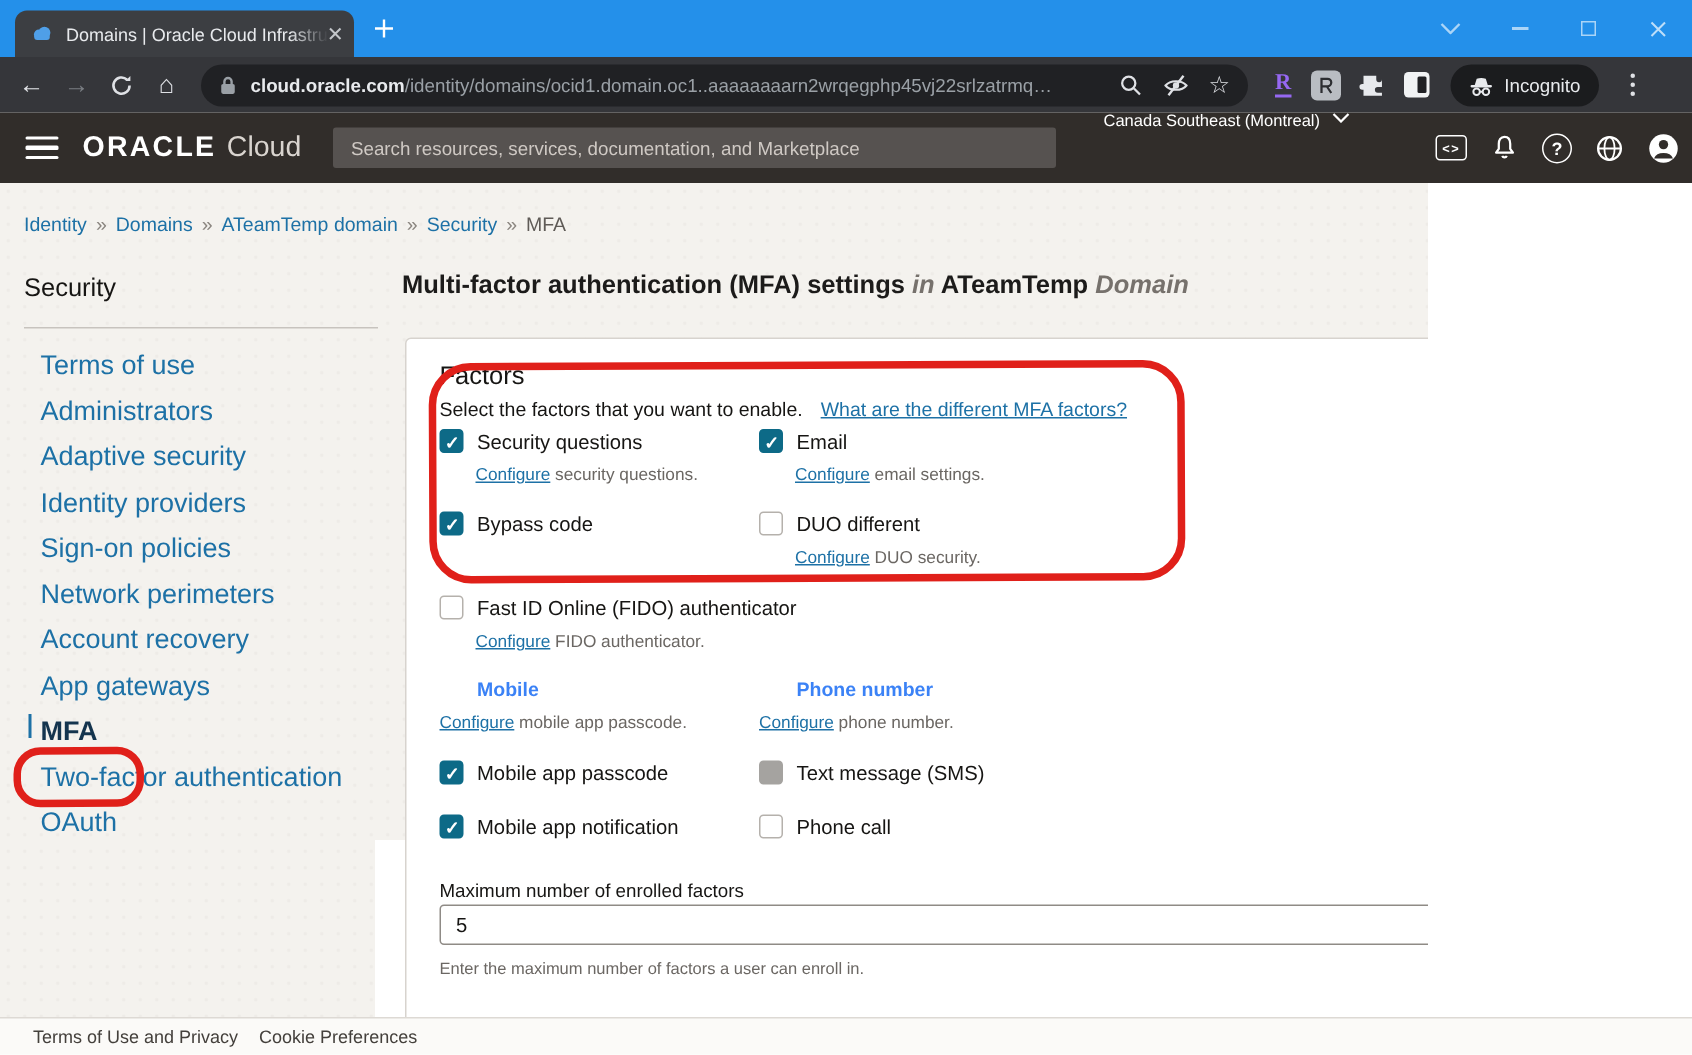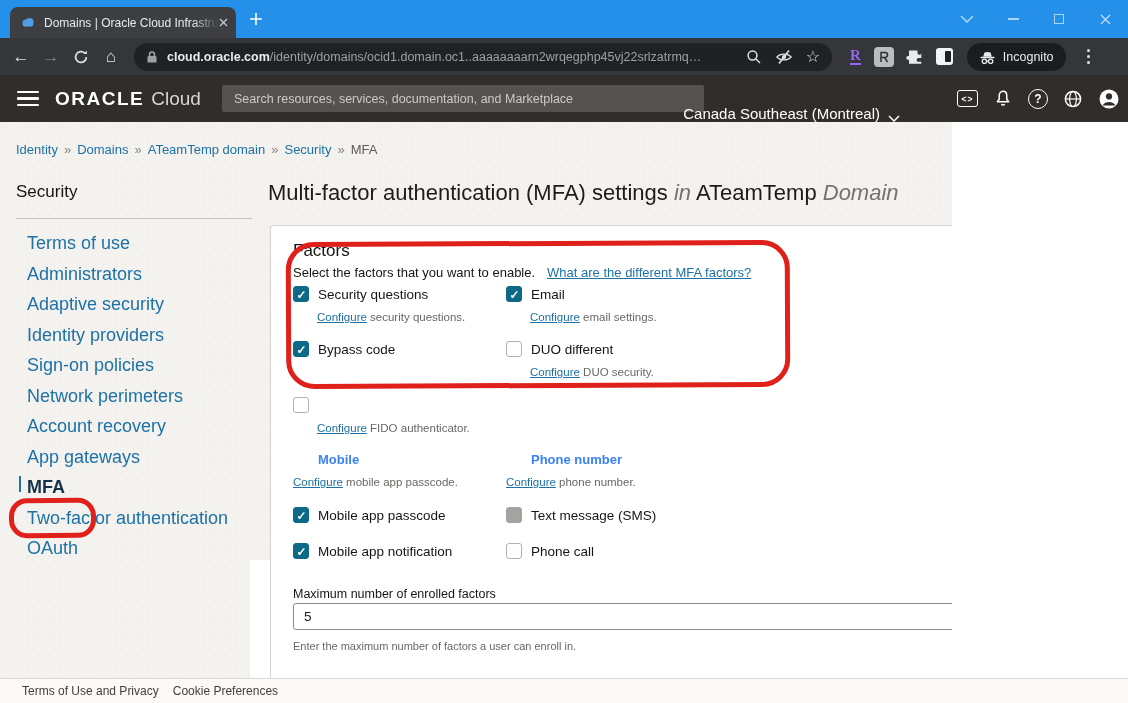--- a/index.html
+++ b/index.html
@@ -38,42 +38,42 @@
 
   
   .oci-header { position:absolute; left:0; top:75px; width:100%; height:47px; background:#312d2a; display:flex; align-items:center; }
   .hamburger { margin-left:17px; width:22px; display:flex; flex-direction:column; gap:4px; }
   .hamburger i { height:2.4px; background:#fff; border-radius:1px; }
   .logo { margin-left:16px; display:flex; align-items:baseline; gap:7px; white-space:nowrap; }
   .logo-oracle { color:#fff; font-size:19px; font-weight:700; letter-spacing:1.5px; }
   .logo-cloud { color:#d9d4cf; font-size:19px; font-weight:400; }
   .oci-search { position:absolute; left:222px; top:10px; width:482px; height:27px; background:#565250; border:none; border-radius:2px; color:#d8d3ce; font-size:12.5px; padding:0 12px; font-family:"Liberation Sans", sans-serif; }
   .oci-search::placeholder { color:#cfc9c4; opacity:1; }
-  .region { position:absolute; right:228px; top:0; height:47px; display:flex; align-items:flex-end; gap:8px; color:#fff; font-size:15px; white-space:nowrap; }
+  .region { position:absolute; right:228px; top:0; height:47px; display:flex; align-items:flex-start; gap:8px; color:#fff; font-size:11px; white-space:nowrap; }
   .oci-icons { position:absolute; right:8px; top:0; height:47px; display:flex; align-items:center; gap:15px; }
   .devbox { width:21px; height:17px; border:1.6px solid #fff; border-radius:3px; display:flex; align-items:center; justify-content:center; font-size:8.5px; font-weight:700; color:#fff; letter-spacing:1px; }
   .helpcirc { width:20px; height:20px; border:1.6px solid #fff; border-radius:50%; display:flex; align-items:center; justify-content:center; font-size:12px; font-weight:700; color:#fff; }
 
   
   .content { position:absolute; left:0; top:122px; width:952px; height:556px; background:#f4f2ee; overflow:hidden; }
   .content::before { content:""; position:absolute; inset:0; background-image:radial-gradient(rgba(120,110,100,0.05) 1px, transparent 1.4px); background-size:11px 11px; pointer-events:none; }
   .white-zone { position:absolute; left:250px; top:438px; right:17px; bottom:0; background:#fff; }
   .breadcrumb { position:absolute; left:16px; top:20px; font-size:13px; display:flex; gap:6px; align-items:center; white-space:nowrap; }
   .crumb { color:#1d71a6; }
   .crumb.current { color:#5f5b57; }
   .crumb-sep { color:#8b8680; }
 
   .sidebar-title { position:absolute; left:16px; top:60px; font-size:17px; color:#161513; }
   .sidebar-divider { position:absolute; left:16px; top:96px; width:236px; height:1px; background:#c7c3be; }
   .side-nav { position:absolute; left:27px; top:111px; list-style:none; }
   .side-nav li { height:30.5px; font-size:18px; color:#1d71a6; position:relative; white-space:nowrap; cursor:pointer; }
   .side-nav li.active { color:#14344e; font-weight:700; }
   .side-nav li.active::before { content:""; position:absolute; left:-8px; top:-1px; width:2px; height:16px; background:#1d71a6; }
 
-  .page-title { position:absolute; left:268px; top:58px; font-size:22px; color:#1c1b1a; font-weight:400; white-space:nowrap; }
+  .page-title { position:absolute; left:268px; top:58px; font-size:17px; color:#1c1b1a; font-weight:700; white-space:nowrap; }
   .title-muted { font-style:italic; color:#76716c; }
 
   .card { position:absolute; left:270px; top:103px; width:823px; height:470px; background:#fff; border:1px solid #d7d3ce; border-radius:4px; }
   .f-heading { position:absolute; left:22px; top:15px; font-size:17px; font-weight:400; color:#161513; }
   .f-sub { position:absolute; left:22px; top:39px; font-size:13px; color:#161513; white-space:nowrap; }
   .f-sub a, .conf a, .help-link { color:#1d71a6; text-decoration:underline; cursor:pointer; }
   .help-link { margin-left:12px; }
   .cb-row { position:absolute; display:flex; align-items:center; gap:9px; font-size:13.5px; color:#161513; white-space:nowrap; }
   .cb { width:16px; height:16px; border-radius:3px; border:1px solid #b5b1ac; background:#fff; flex:0 0 auto; position:relative; cursor:pointer; }
   .cb.checked { background:#0d6a87; border-color:#0d6a87; }
@@ -329,20 +329,21 @@
         <span>Bypass code</span>
       </div>
       <div class="cb-row" style="left:235px; top:115px">
         <span class="cb unchecked"></span>
         <span>DUO different</span>
       </div>
       <div class="conf" style="left:259px; top:140px"><a>Configure</a><span> DUO security.</span></div>
 
       <div class="cb-row" style="left:22px; top:171px">
         <span class="cb unchecked"></span>
+        <span>Fast ID Online (FIDO) authenticator</span>
       </div>
       <div class="conf" style="left:46px; top:196px"><a>Configure</a><span> FIDO authenticator.</span></div>
 
       <div class="grp" style="left:22px; top:226px">Mobile</div>
       <div class="grp" style="left:235px; top:226px">Phone number</div>
       <div class="conf" style="left:22px; top:250px"><a>Configure</a><span> mobile app passcode.</span></div>
       <div class="conf" style="left:235px; top:250px"><a>Configure</a><span> phone number.</span></div>
 
       <div class="cb-row" style="left:22px; top:281px">
         <span class="cb checked"></span>

